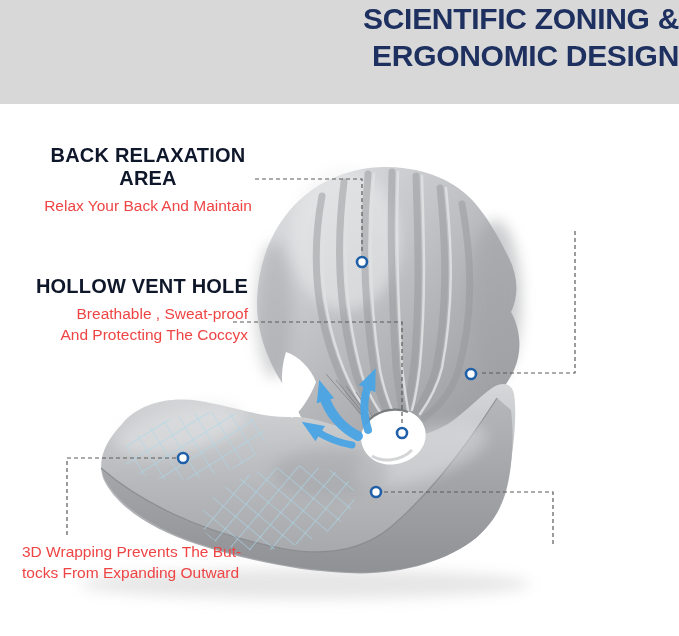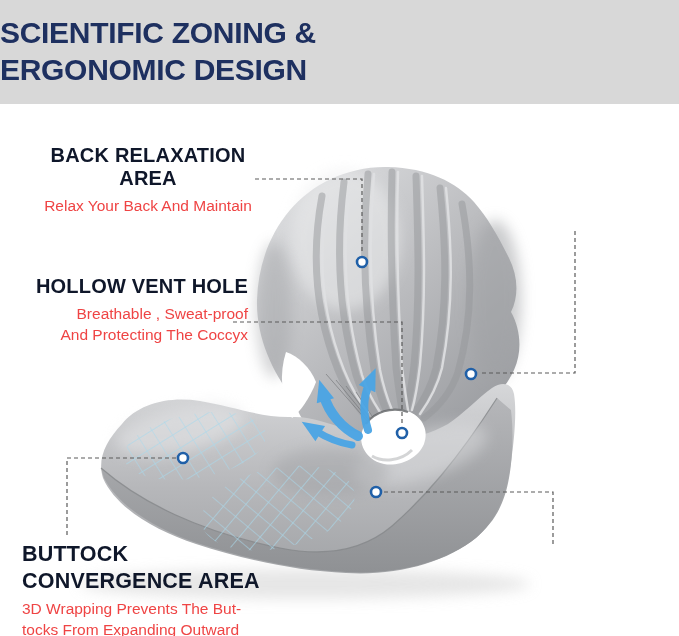--- a/index.html
+++ b/index.html
@@ -6,21 +6,21 @@
   .stage{
     position:relative;width:679px;height:636px;overflow:hidden;
     background:#fff;font-family:"Liberation Sans",sans-serif;
     -webkit-font-smoothing:antialiased;
   }
   .header-band{
     position:absolute;left:0;top:0;width:679px;height:104px;
     background:#d8d8d8;z-index:3;
   }
   .header-band .title{
-    padding-top:14px;text-align:left;
+    text-align:right;
     font-size:30px;line-height:37px;font-weight:800;
     letter-spacing:-0.3px;color:#1e3060;
   }
   .illustration{position:absolute;left:0;top:0;width:679px;height:636px;z-index:1;}
   .callout{position:absolute;z-index:4;}
   .callout .c-title{
     font-size:20px;font-weight:700;color:#0f172a;letter-spacing:0.2px;
     line-height:23px;margin-bottom:5px;
   }
   .callout .c-line{font-size:15.5px;line-height:21px;color:#ef4444;}
@@ -179,22 +179,18 @@
   </div>
 
 
   <div class="callout co-hollow centered">
     <div class="c-title">HOLLOW VENT HOLE</div>
     <div class="c-line">Breathable , Sweat-proof</div>
     <div class="c-line">And Protecting The Coccyx</div>
   </div>
 
   <div class="callout co-buttock leftalign">
-    <div class="c-title">
-      <div>BUTTOCK</div>
-      <div>CONVERGENCE AREA</div>
-    </div>
     <div class="c-line">3D Wrapping Prevents The But-</div>
     <div class="c-line">tocks From Expanding Outward</div>
   </div>
 
 
 </div>
 
 </body></html>

